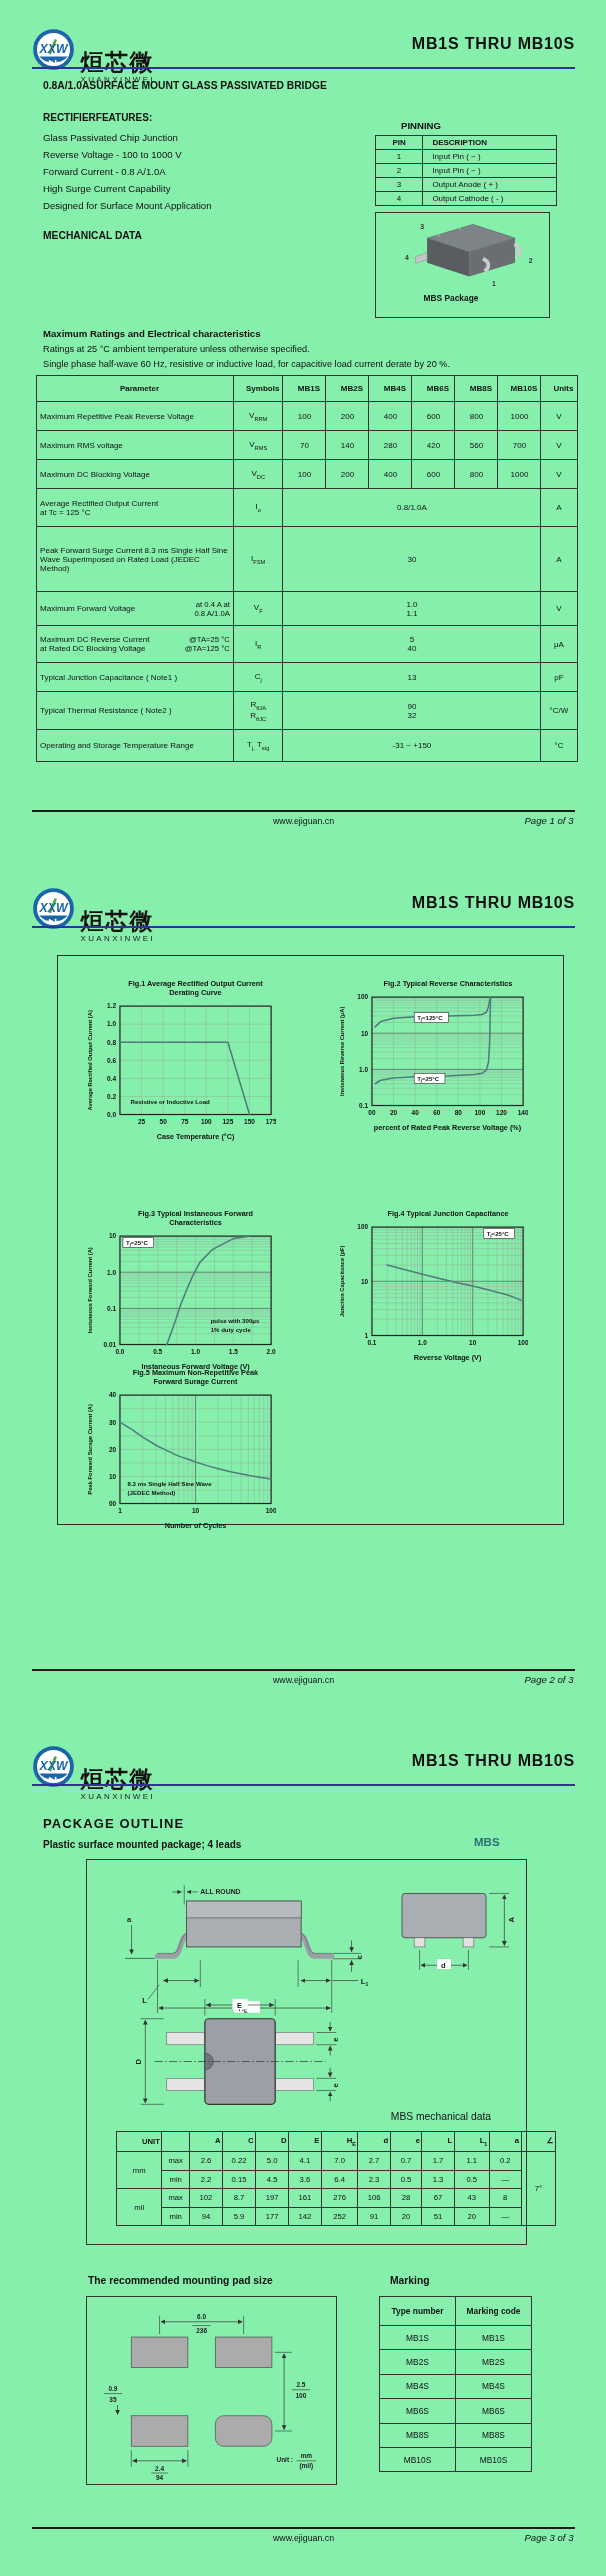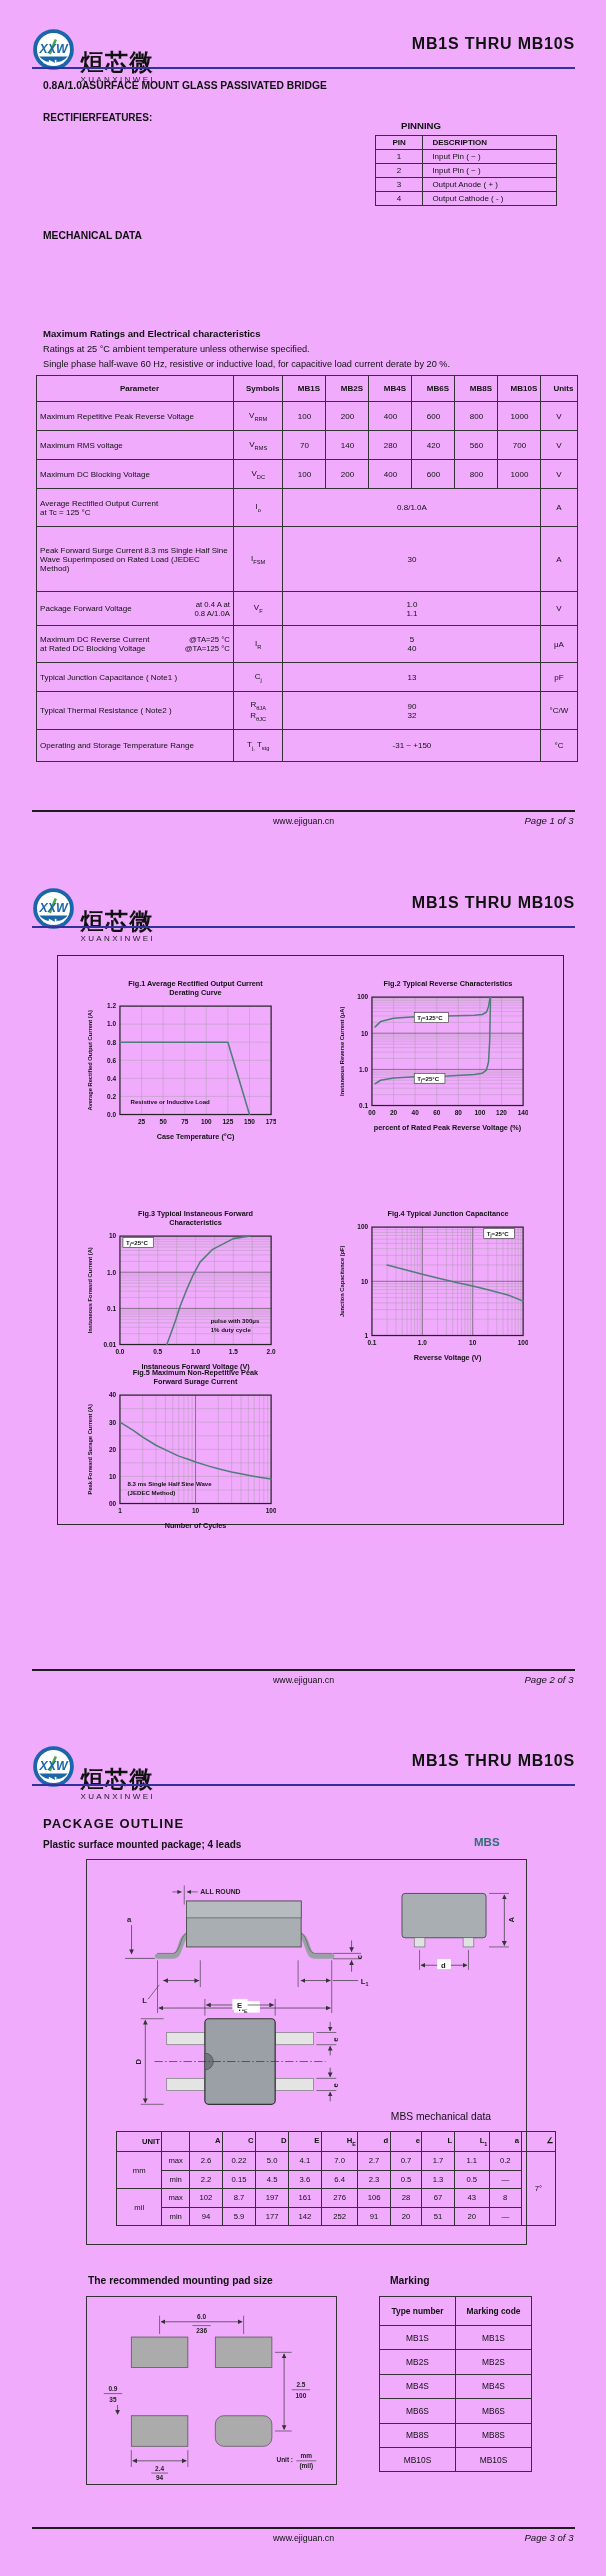--- a/index.html
+++ b/index.html
@@ -1,17 +1,17 @@
 <!DOCTYPE html>
 <html style="font-size:12.2px"><head>
 <meta charset="utf-8">
 <style>
   html,body{margin:0;padding:0;background:#fff;}
   .sheet{position:relative;width:607px;height:2576px;background:#fff;font-family:"Liberation Sans",sans-serif;color:#111;}
-  .page{position:absolute;left:0;width:607px;height:859px;background:#f0abfc;overflow:hidden;}
+  .page{position:absolute;left:0;width:607px;height:859px;background:#86efac;overflow:hidden;}
   #pg1{top:0;} #pg2{top:859px;} #pg3{top:1717px;}
 
   
   .hdr-logo{position:absolute;left:32px;top:15.3px;display:flex;align-items:center;gap:5.4px;}
   .logo-cn{font-size:23px;font-weight:bold;letter-spacing:1.5px;line-height:1;margin-top:36px;}
   .logo-en{font-size:8px;letter-spacing:2.4px;color:#1d1d1d;margin-top:0.8px;}
   .doc-title{position:absolute;right:32px;top:35px;font-size:16px;font-weight:bold;letter-spacing:0.8px;}
   .hdr-rule{position:absolute;left:32px;right:32px;top:67px;height:2.3px;background:#31319e;}
 
   
@@ -91,20 +91,27 @@
       <div>
         <div class="logo-cn">烜芯微</div>
         <div class="logo-en">XUANXINWEI</div>
       </div>
     </div>
     <div class="doc-title">MB1S  THRU  MB10S</div>
     <div class="hdr-rule"></div>
 
     <div class="subtitle">0.8A/1.0ASURFACE MOUNT GLASS PASSIVATED BRIDGE</div>
     <div class="feat-head">RECTIFIERFEATURES:</div>
+    <div class="feat-list">
+      <div>Glass Passivated Chip Junction</div>
+      <div>Reverse Voltage - 100 to 1000 V</div>
+      <div>Forward Current - 0.8 A/1.0A</div>
+      <div>High Surge Current Capability</div>
+      <div>Designed for Surface Mount Application</div>
+    </div>
 
     <div class="right-col-head">PINNING</div>
     <table class="pin-tbl">
       <tbody>
           <tr class="hd">
         <td class="pc">PIN</td>
         <td class="dc">DESCRIPTION</td>
       </tr>
       <tr>
             <td class="pc">1</td>
@@ -118,20 +125,37 @@
             <td class="pc">3</td>
             <td class="dc">Output Anode ( + )</td>
           </tr>
       <tr>
             <td class="pc">4</td>
             <td class="dc">Output Cathode ( - )</td>
           </tr>
     </tbody>
       </table>
 
+    <div class="pkg-box">
+      <svg width="153" height="77" viewBox="0 0 200 100" style="position:absolute;left:9.2px;top:1.5px;">
+        <polygon points="55,30 115,12 170,30 110,48" fill="#7e8388" stroke="#5a5e63" stroke-width="0.8"></polygon>
+        <polygon points="55,30 110,48 110,80 55,62" fill="#595d62"></polygon>
+        <polygon points="110,48 170,30 170,62 110,80" fill="#6a6e73"></polygon>
+        <polygon points="40,54 55,49 55,58 40,63" fill="#c4c7ca" stroke="#8b8e91" stroke-width="0.7"></polygon>
+        <path d="M169 38 c9 3 9 12 2 16" stroke="#c9ccce" stroke-width="5" fill="none"></path>
+        <path d="M128 57 c9 3 9 12 2 16" stroke="#c9ccce" stroke-width="5" fill="none"></path>
+        <circle cx="70" cy="26" r="1.6" fill="#9aa0a5"></circle>
+        <circle cx="98" cy="18" r="1.6" fill="#9aa0a5"></circle>
+        <text x="46" y="18" font-size="9" font-weight="bold" fill="#333">3</text>
+        <text x="26" y="58" font-size="9" font-weight="bold" fill="#333">4</text>
+        <text x="188" y="62" font-size="9" font-weight="bold" fill="#333">2</text>
+        <text x="140" y="93" font-size="9" font-weight="bold" fill="#333">1</text>
+      </svg>
+      <div class="pkg-cap">MBS Package</div>
+    </div>
 
     <div class="mech-head">MECHANICAL DATA</div>
 
     <div class="rat-head">Maximum Ratings and Electrical characteristics</div>
     <div class="rat-sub1">Ratings at 25 °C ambient temperature unless otherwise specified.</div>
     <div class="rat-sub2">Single phase half-wave 60 Hz, resistive or inductive load, for capacitive load current derate by 20 %.</div>
 
     <table class="rt">
       <colgroup>
         <col style="width:197px">
@@ -200,21 +224,21 @@
       </tr>
       <tr style="height:65px">
         <td class="pl">Peak Forward Surge Current 8.3 ms Single Half Sine Wave Superimposed on Rated Load (JEDEC Method)</td>
         <td class="ct"><span>I</span><sub>FSM</sub></td>
         <td class="ct" colspan="6">30</td>
         <td class="ct">A</td>
       </tr>
       <tr style="height:34px">
         <td>
           <div class="pcell">
-            <div class="pm">Package  Forward Voltage</div>
+            <div class="pm">Maximum  Forward Voltage</div>
             <div class="pc2">
                   <div>at 0.4 A at</div>
                   <div>0.8 A/1.0A</div>
                 </div>
           </div>
         </td>
         <td class="ct"><span>V</span><sub>F</sub></td>
         <td class="ct" colspan="6">
           <div>1.0</div>
               <div>1.1</div>

